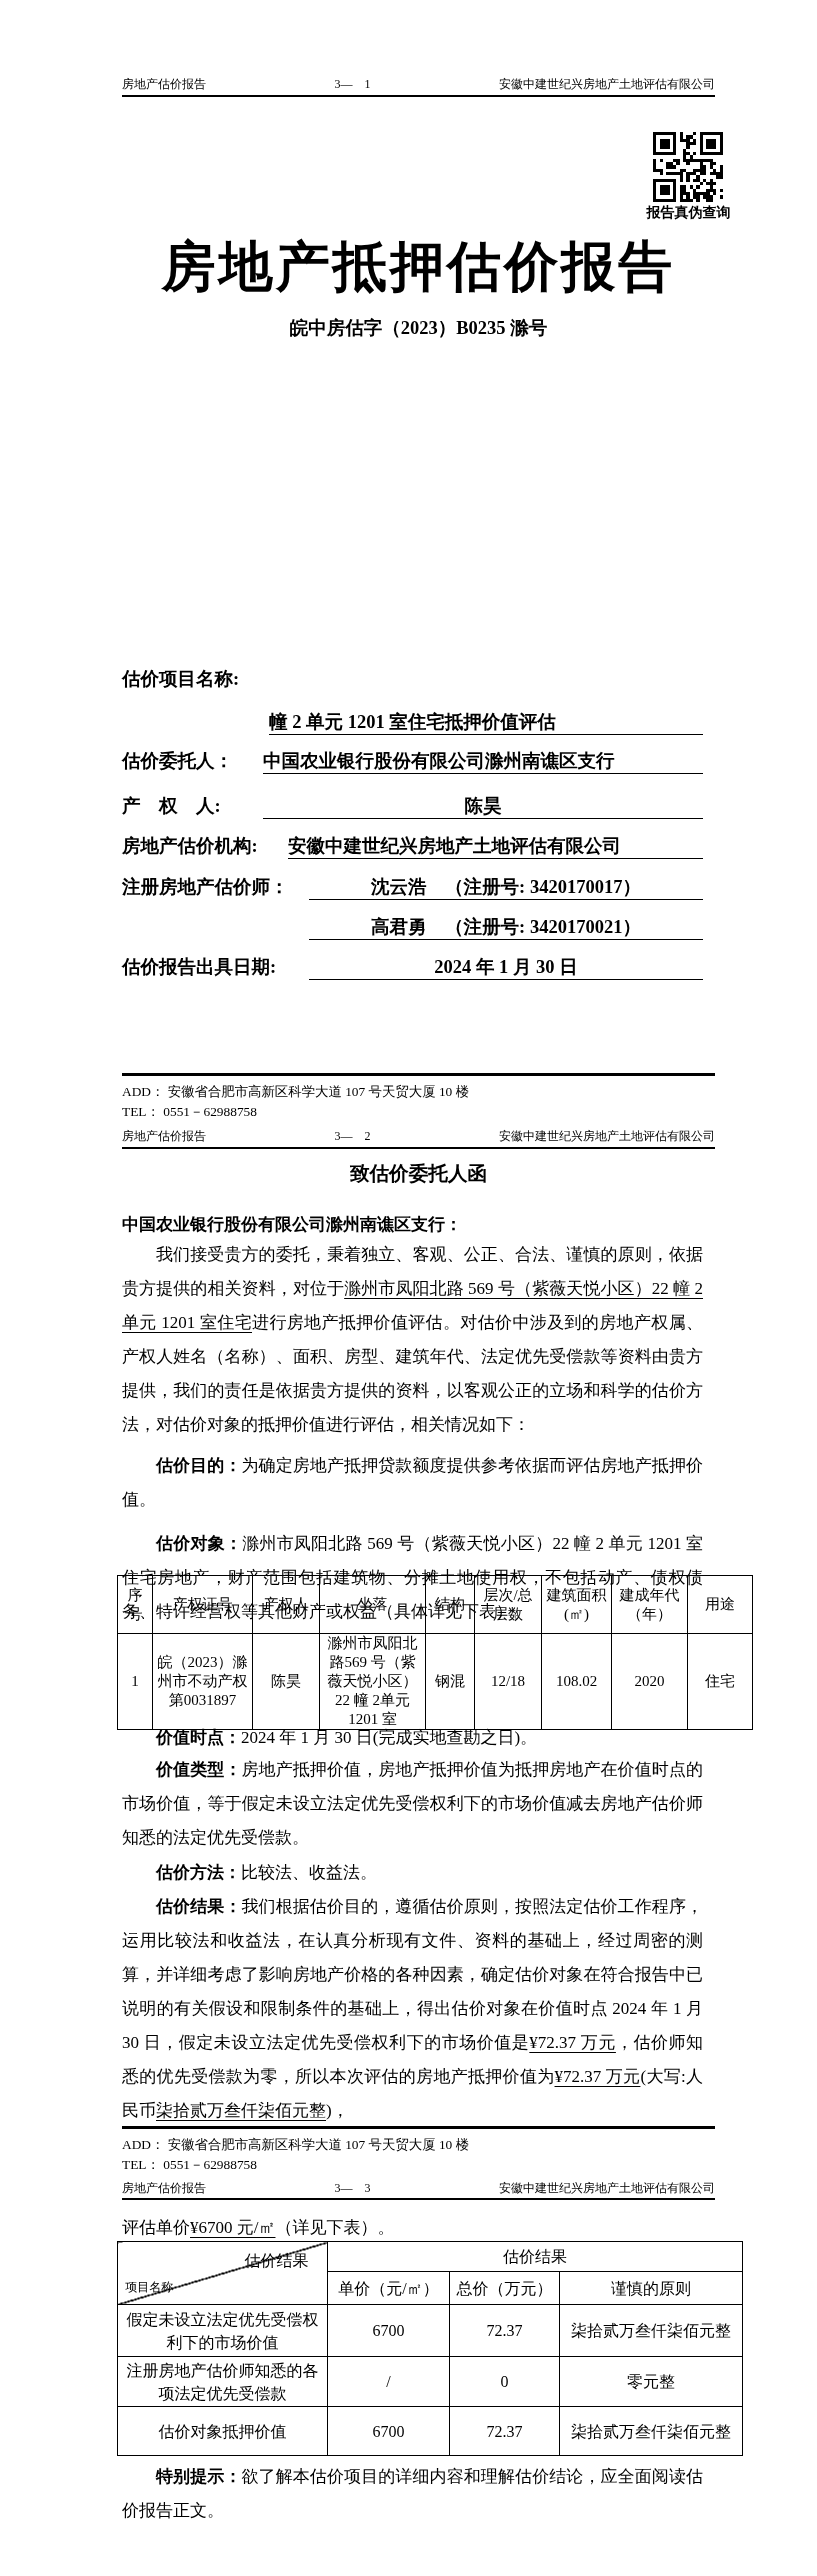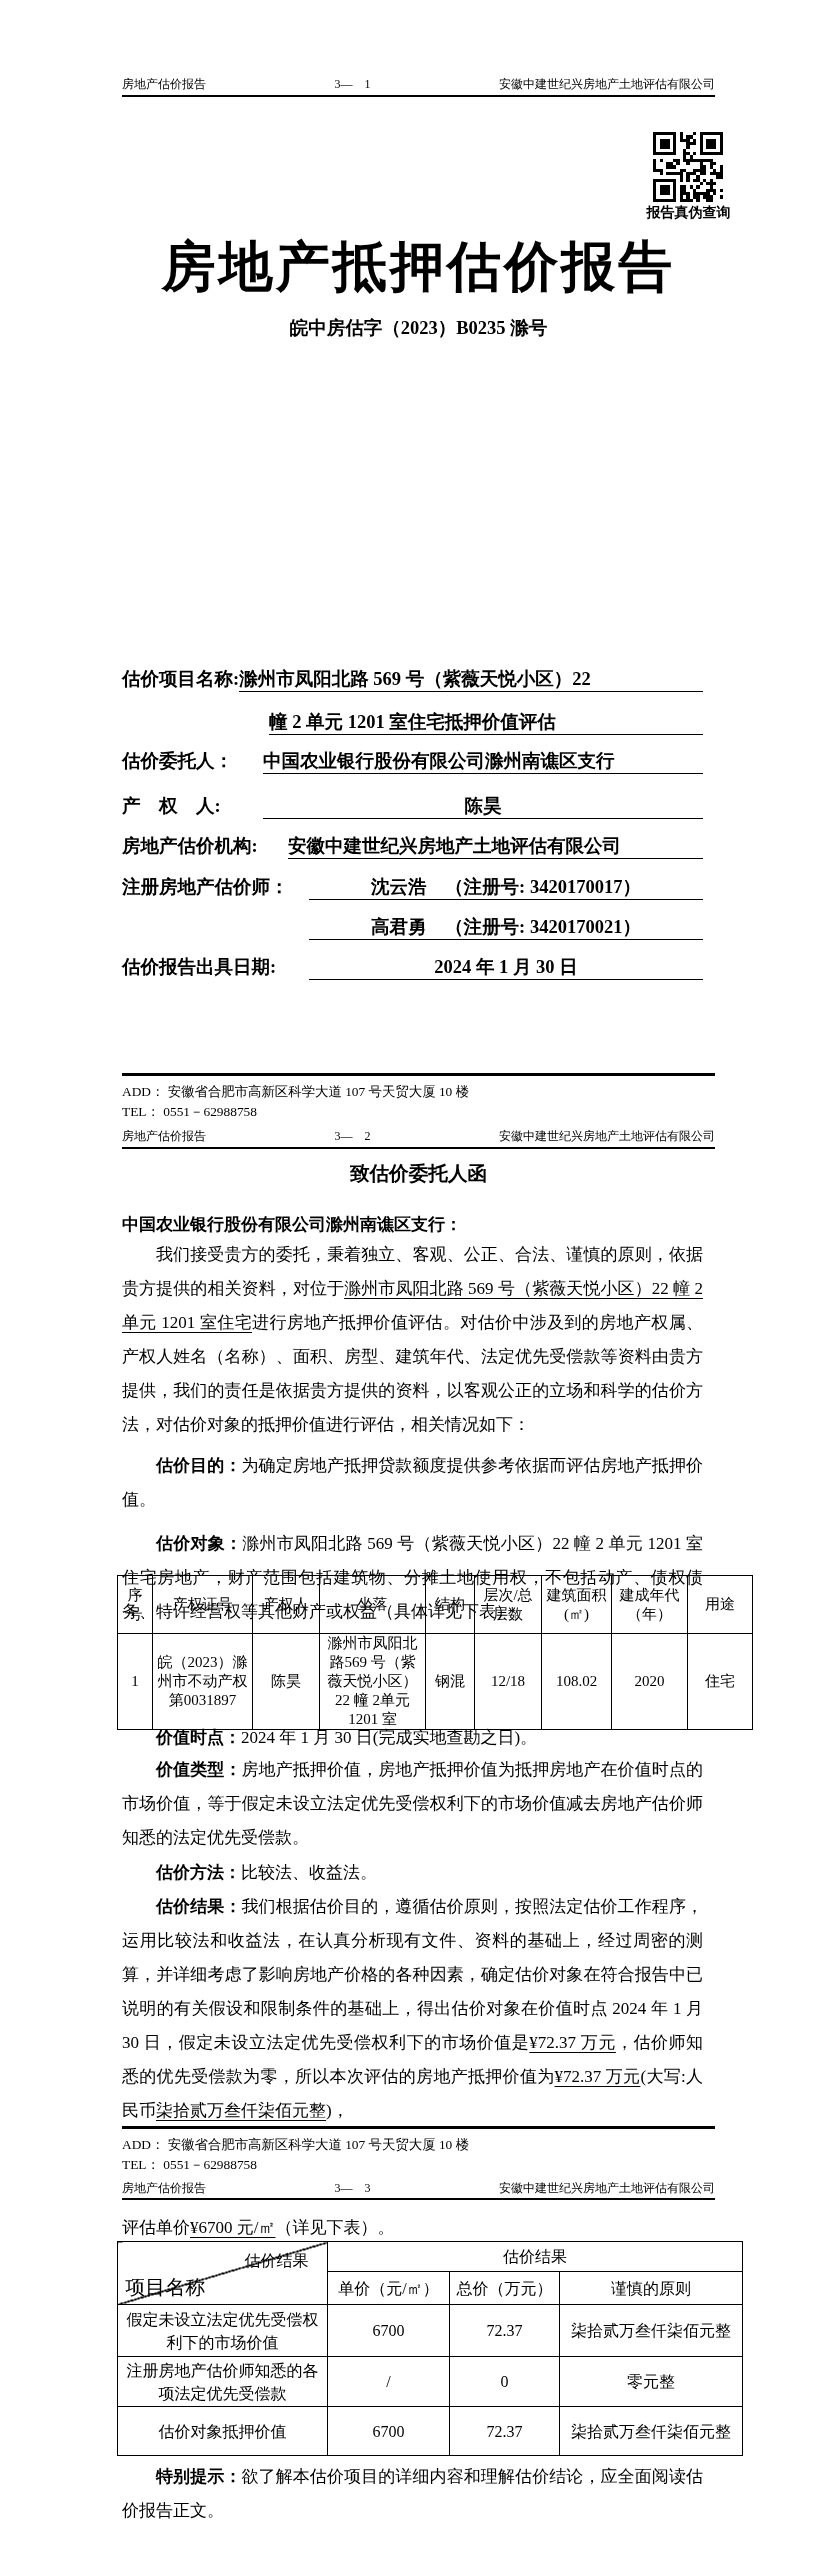--- a/index.html
+++ b/index.html
@@ -38,21 +38,21 @@
   table{border-collapse:collapse;table-layout:fixed;}
   .t1{left:117px;top:1575px;width:634px;font-size:15px;line-height:19px;}
   .t1 th,.t1 td{border:1px solid #000;text-align:center;vertical-align:middle;padding:0 2.1px;font-weight:normal;}
   .t1{border:1.5px solid #000;}
   .t2{left:117px;top:2241px;width:624px;font-size:16px;line-height:23px;}
   .t2 td{border:1px solid #000;text-align:center;vertical-align:middle;padding:0 3.1px;}
   .t2{border:1.5px solid #000;}
   .diag{position:relative;padding:0;background:
     linear-gradient(to bottom right,transparent 0,transparent calc(50% - 0.8px),#000 calc(50% - 0.8px),#000 calc(50% + 0.8px),transparent calc(50% + 0.8px));}
   .corner-tr{position:absolute;top:7.2px;right:18.5px;font-size:16px;}
-  .corner-bl{position:absolute;bottom:5.2px;left:7.2px;font-size:20px;}
+  .corner-bl{position:absolute;bottom:5.2px;left:7.2px;font-size:12px;}
 </style>
 </head>
 <body>
 
 <div class="abs pg-head" style="top:77px;">
   <span class="ph-left">房地产估价报告</span>
   <span class="ph-mid">3—　1</span>
   <span class="ph-right">安徽中建世纪兴房地产土地评估有限公司</span>
 </div>
 <div class="abs rule-head" style="top:95px;"></div>
@@ -193,21 +193,20 @@
       <rect x="96" y="120" width="6" height="6"></rect>
       <rect x="102" y="120" width="6" height="6"></rect>
     </svg></div>
 <div class="abs qr-label">报告真伪查询</div>
 
 <div class="abs rpt-title">房地产抵押估价报告</div>
 <div class="abs doc-no">皖中房估字（2023）B0235 滁号</div>
 
 <div class="abs cv-row" style="top:667px;">
   <span class="cv-label">估价项目名称:</span>
-  <span class="cv-value cv-left">滁州市凤阳北路 569 号（紫薇天悦小区）22</span>
 </div>
 <div class="abs cv-row" style="top:710px;gap:6px;">
   <span class="cv-spacer w273"></span>
   <span class="cv-value cv-left">幢 2 单元 1201 室住宅抵押价值评估</span>
 </div>
 <div class="abs cv-row" style="top:749px;">
   <span class="cv-label w273">估价委托人：</span>
   <span class="cv-value cv-left">中国农业银行股份有限公司滁州南谯区支行</span>
 </div>
 <div class="abs cv-row" style="top:794px;">

